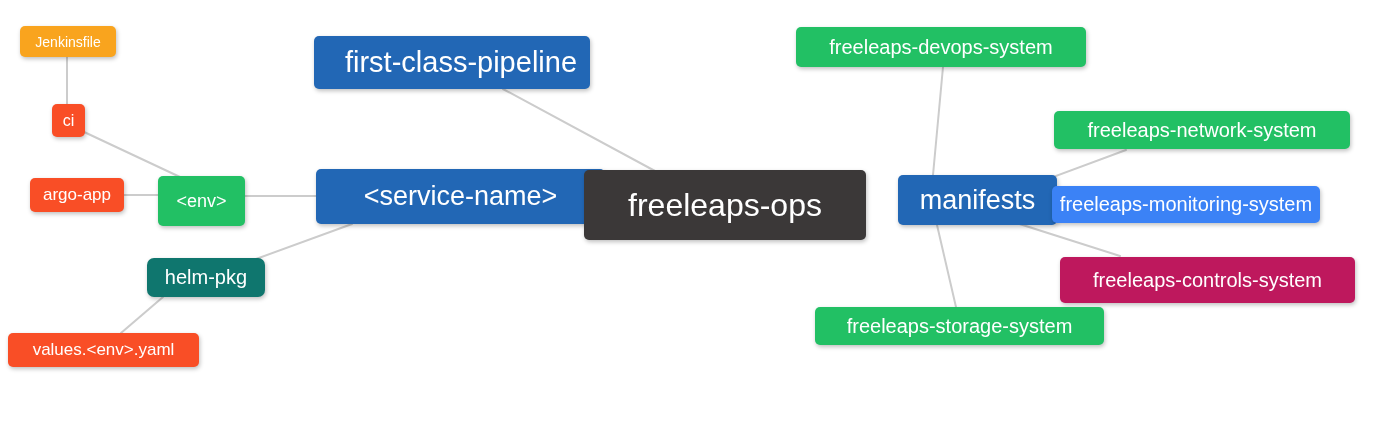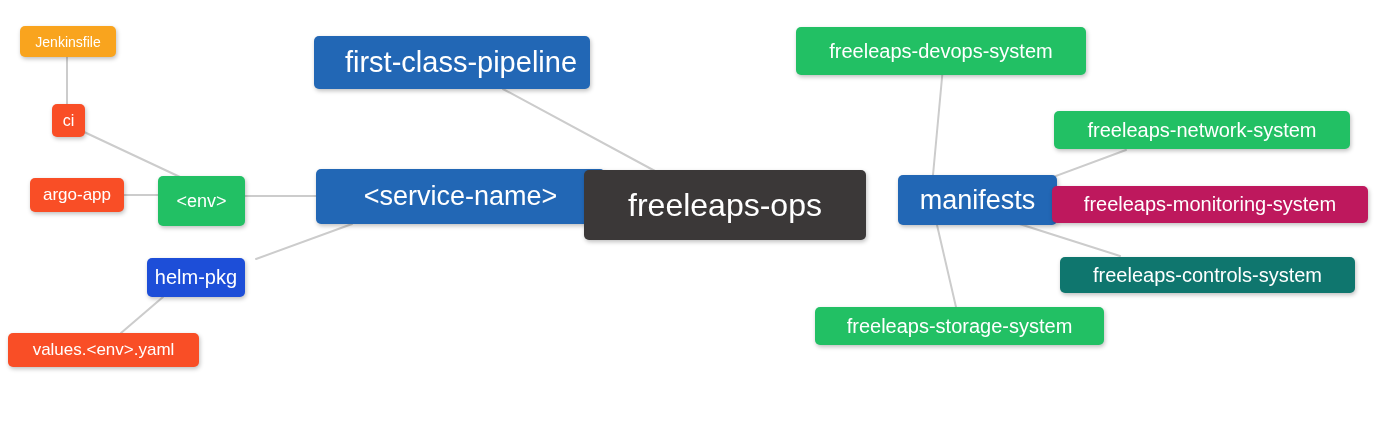--- a/index.html
+++ b/index.html
@@ -55,25 +55,25 @@
       <line x1="1010" y1="193" x2="1126" y2="150" stroke="#cccccc" stroke-width="2" stroke-linecap="round"></line>
       <line x1="1010" y1="204" x2="1052" y2="205" stroke="#cccccc" stroke-width="2" stroke-linecap="round"></line>
       <line x1="1010" y1="221" x2="1120" y2="256" stroke="#cccccc" stroke-width="2" stroke-linecap="round"></line>
       <line x1="937" y1="225" x2="956" y2="307" stroke="#cccccc" stroke-width="2" stroke-linecap="round"></line>
     </svg>
   <div id="nodes-layer">
       <div class="mm-node" style="left: 20px; top: 26px; width: 96px; height: 31px; font-size: 14px; background: rgb(249, 164, 30); color: rgb(255, 255, 255);">Jenkinsfile</div>
       <div class="mm-node" style="left: 52px; top: 104px; width: 33px; height: 33px; font-size: 16px; background: rgb(249, 78, 38); color: rgb(255, 255, 255);">ci</div>
       <div class="mm-node" style="left: 30px; top: 178px; width: 94px; height: 34px; font-size: 17px; background: rgb(249, 78, 38); color: rgb(255, 255, 255);">argo-app</div>
       <div class="mm-node" style="left: 158px; top: 176px; width: 87px; height: 50px; font-size: 18px; background: rgb(34, 192, 100); color: rgb(255, 255, 255);">&lt;env&gt;</div>
-      <div class="mm-node" style="left: 147px; top: 258px; width: 98px; height: 39px; font-size: 20px; background: #1d4ed8; color: rgb(255, 255, 255);">helm-pkg</div>
+      <div class="mm-node" style="left: 147px; top: 258px; width: 118px; height: 39px; font-size: 20px; background: #0f766e; color: rgb(255, 255, 255); border-radius: 7px;">helm-pkg</div>
       <div class="mm-node" style="left: 8px; top: 333px; width: 191px; height: 34px; font-size: 17px; background: rgb(249, 78, 38); color: rgb(255, 255, 255);">values.&lt;env&gt;.yaml</div>
       <div class="mm-node" style="left: 316px; top: 169px; width: 289px; height: 55px; font-size: 27px; background: rgb(34, 103, 181); color: rgb(255, 255, 255);">&lt;service-name&gt;</div>
       <div class="mm-node" style="left: 314px; top: 36px; width: 276px; height: 53px; font-size: 29px; background: rgb(34, 103, 181); color: rgb(255, 255, 255); padding-left: 24px;">first-class-pipeline</div>
       <div class="mm-node" style="left: 584px; top: 170px; width: 282px; height: 70px; font-size: 32px; background: rgb(59, 56, 56); color: rgb(255, 255, 255);">freeleaps-ops</div>
       <div class="mm-node" style="left: 898px; top: 175px; width: 159px; height: 50px; font-size: 27px; background: rgb(34, 103, 181); color: rgb(255, 255, 255);">manifests</div>
-      <div class="mm-node" style="left: 796px; top: 27px; width: 290px; height: 48px; font-size: 20px; background: rgb(34, 192, 100); color: rgb(255, 255, 255);">freeleaps-devops-system</div>
+      <div class="mm-node" style="left: 796px; top: 27px; width: 290px; height: 40px; font-size: 20px; background: rgb(34, 192, 100); color: rgb(255, 255, 255);">freeleaps-devops-system</div>
       <div class="mm-node" style="left: 1054px; top: 111px; width: 296px; height: 38px; font-size: 20px; background: rgb(34, 192, 100); color: rgb(255, 255, 255);">freeleaps-network-system</div>
-      <div class="mm-node" style="left: 1052px; top: 186px; width: 316px; height: 37px; font-size: 20px; background: #be185d; color: rgb(255, 255, 255);">freeleaps-monitoring-system</div>
-      <div class="mm-node" style="left: 1060px; top: 257px; width: 295px; height: 36px; font-size: 20px; background: #0f766e; color: rgb(255, 255, 255);">freeleaps-controls-system</div>
+      <div class="mm-node" style="left: 1052px; top: 186px; width: 268px; height: 37px; font-size: 20px; background: #3b82f6; color: rgb(255, 255, 255);">freeleaps-monitoring-system</div>
+      <div class="mm-node" style="left: 1060px; top: 257px; width: 295px; height: 46px; font-size: 20px; background: #be185d; color: rgb(255, 255, 255);">freeleaps-controls-system</div>
       <div class="mm-node" style="left: 815px; top: 307px; width: 289px; height: 38px; font-size: 20px; background: rgb(34, 192, 100); color: rgb(255, 255, 255);">freeleaps-storage-system</div>
     </div>
 </div>
 
 </body></html>

